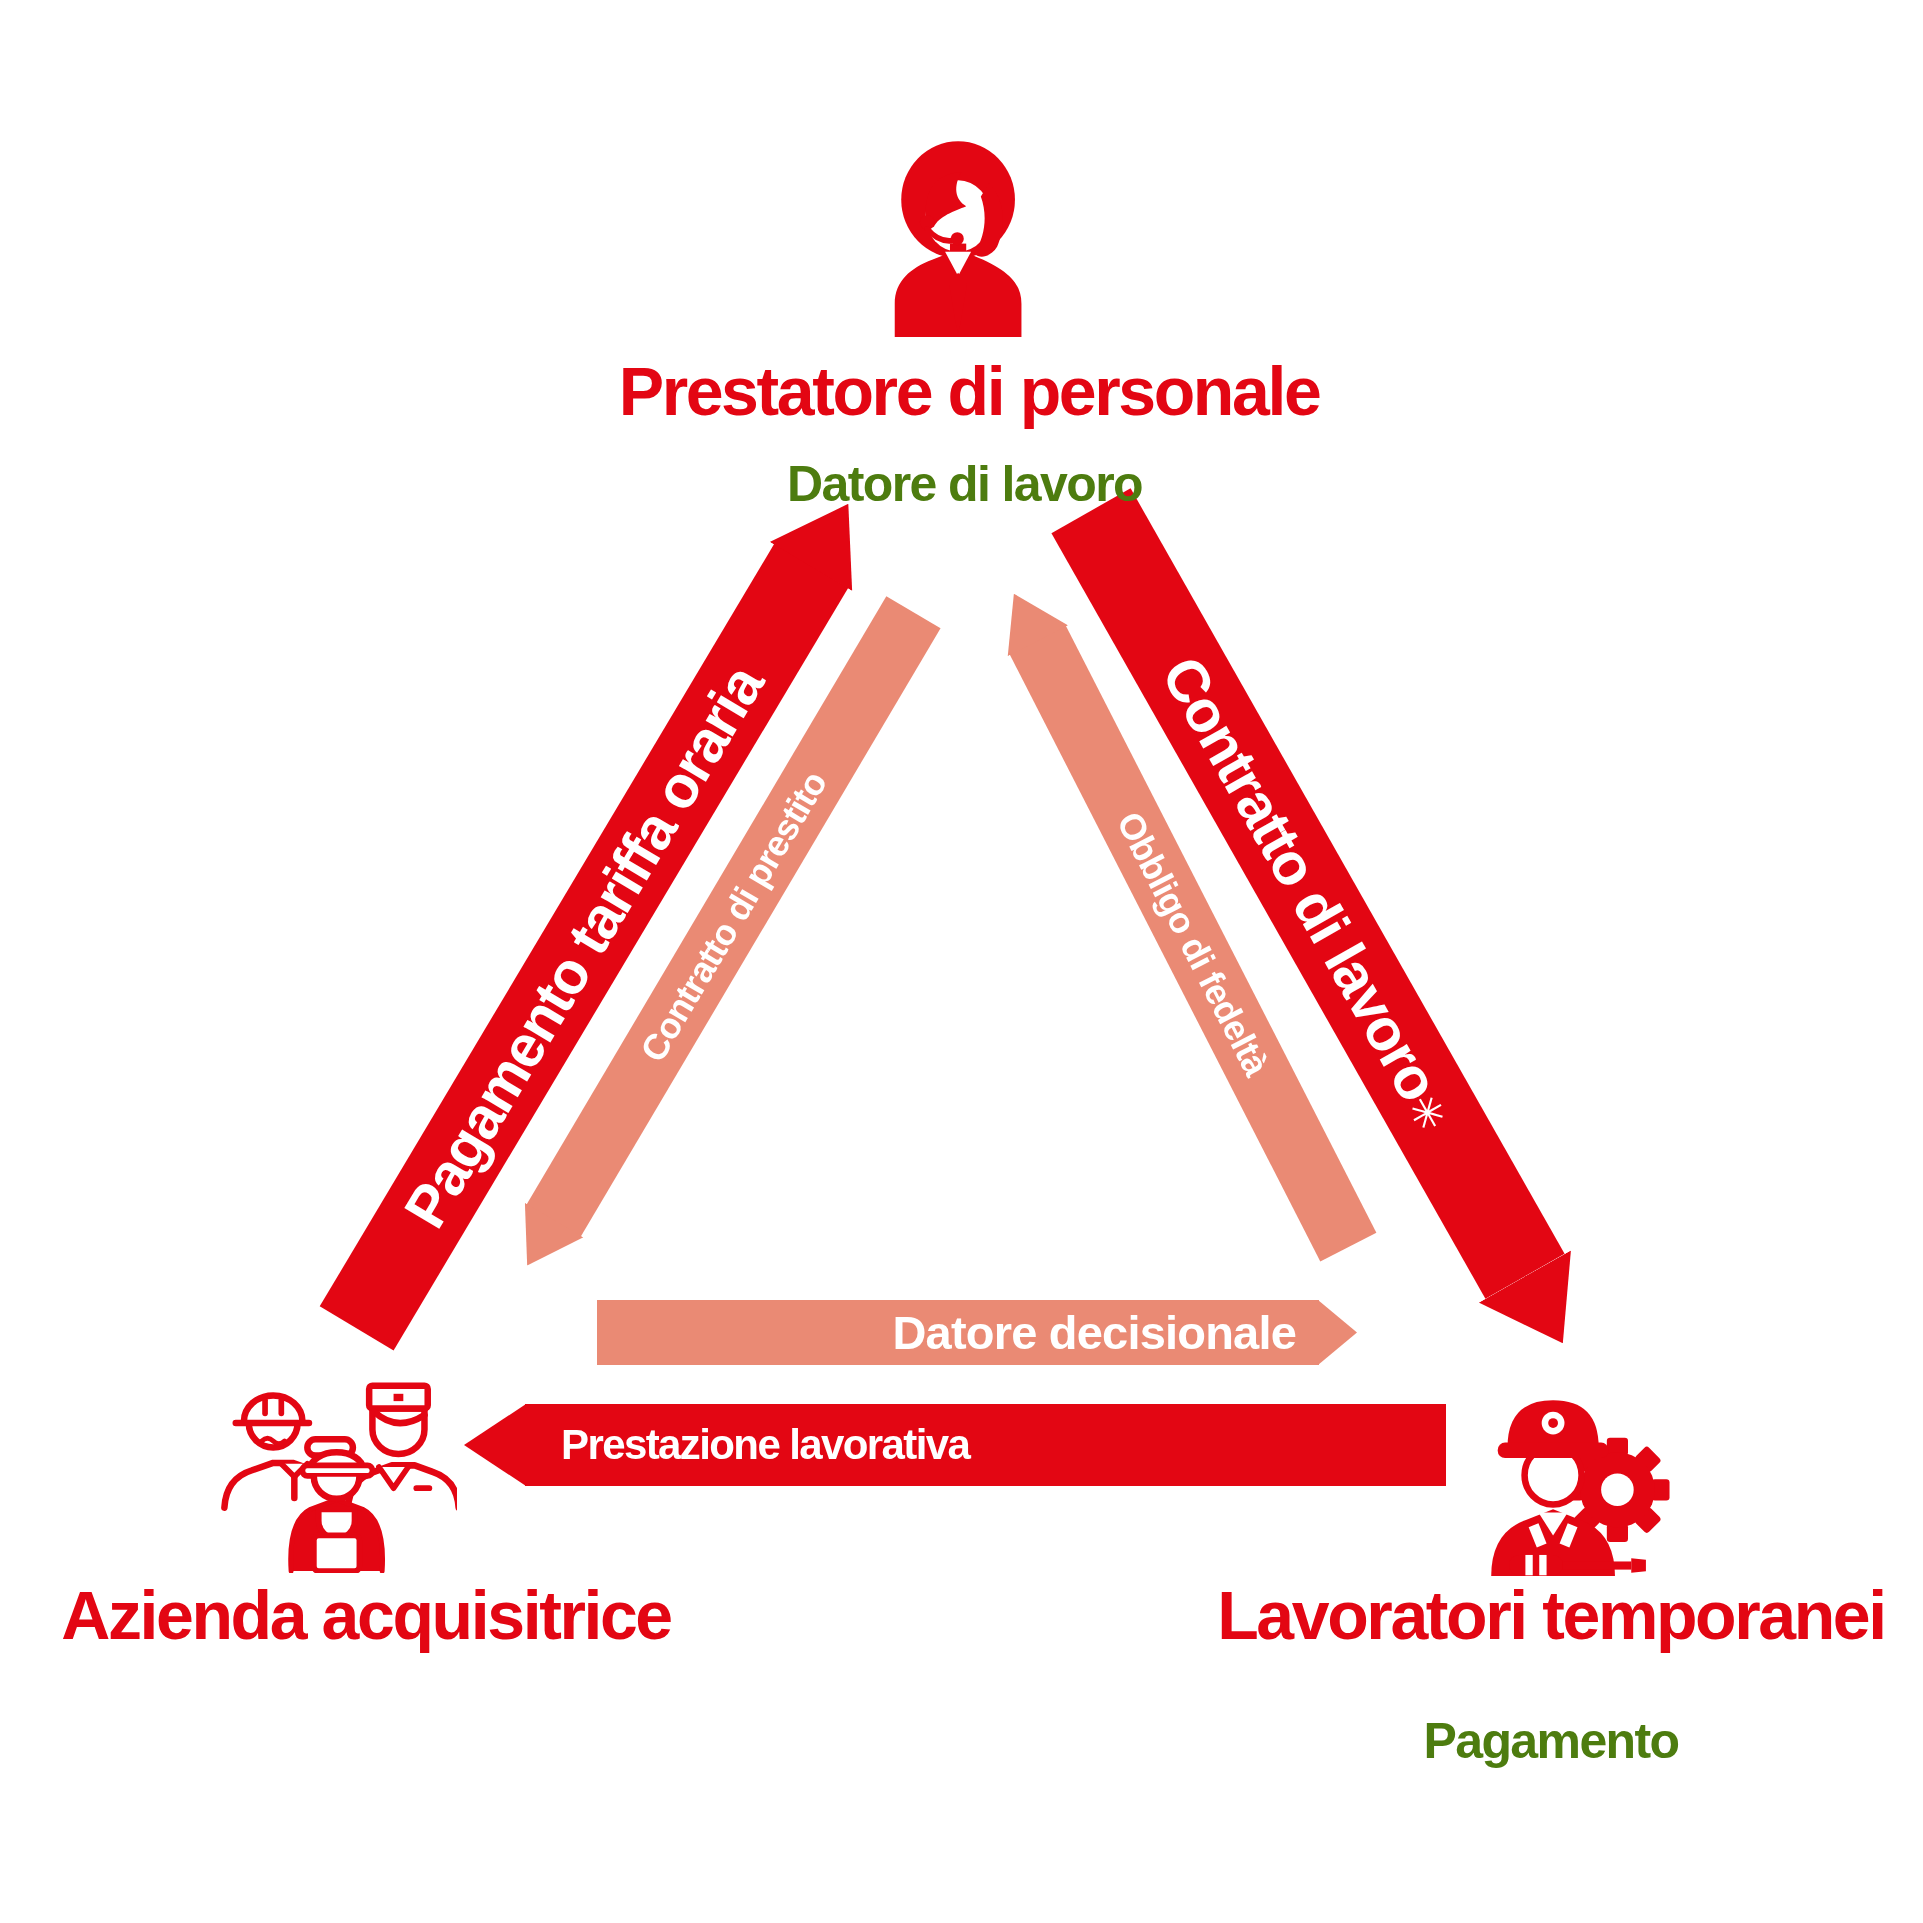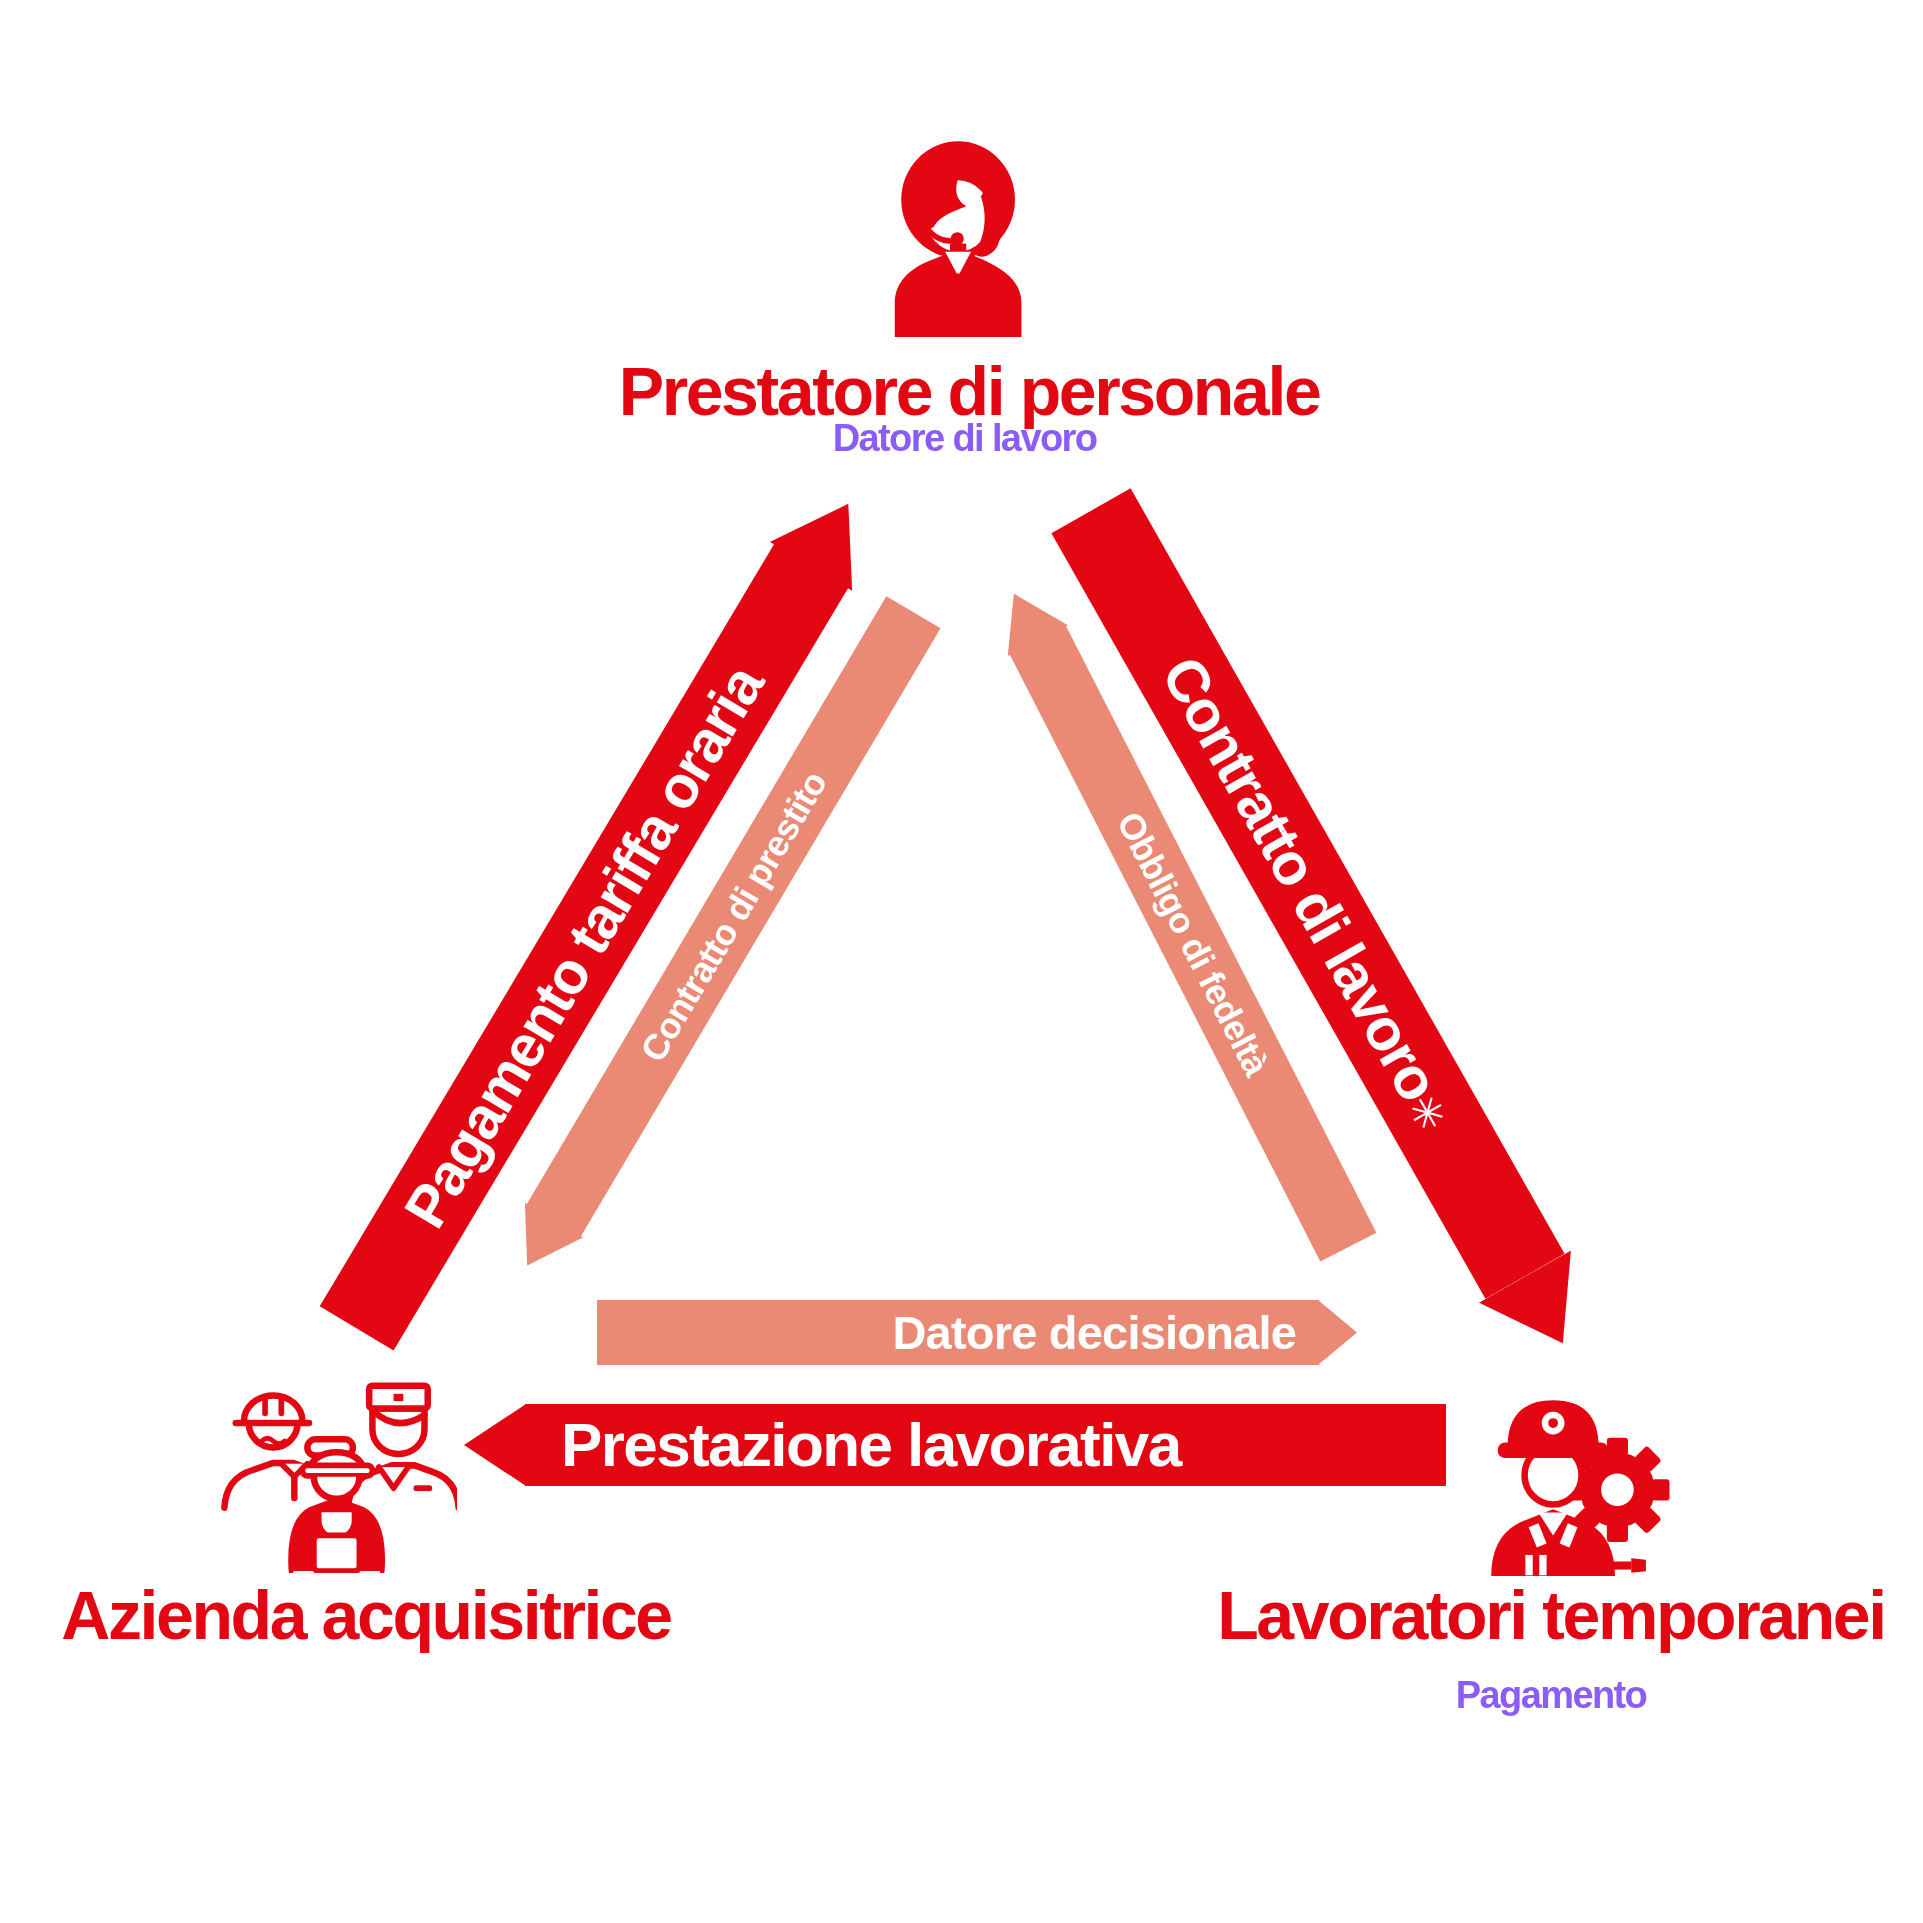--- a/index.html
+++ b/index.html
@@ -2,22 +2,22 @@
 <html style="font-size:13px"><head>
 <meta charset="utf-8">
 <style>
   html,body{margin:0;padding:0;background:#ffffff;}
   body{width:1923px;height:1923px;position:relative;overflow:hidden;
        font-family:"Liberation Sans","DejaVu Sans",sans-serif;}
   .abs{position:absolute;}
   
   .node-title{font-size:68px;font-weight:700;color:#e30613;letter-spacing:-2.4px;
               text-align:center;white-space:nowrap;line-height:1;}
-  .node-sub{font-size:38px;font-weight:700;color:#8b5cf6;letter-spacing:-1.6px;
-            text-align:center;white-space:nowrap;line-height:1;}
+  .node-sub{font-size:50px;font-weight:700;color:#4d7c0f;letter-spacing:-1.6px;
+            text-align:center;white-space:nowrap;line-height:1;margin-top:40px;}
   
   .band{position:absolute;display:flex;align-items:center;justify-content:center;}
   .band .head{position:absolute;}
   .band-red{background:#e30613;}
   .band-salmon{background:#ea8a74;}
   .head-red{background:#e30613;}
   .head-salmon{background:#ea8a74;}
   .head-right{clip-path:polygon(0 0,100% 50%,0 100%);}
   .head-left{clip-path:polygon(100% 0,0 50%,100% 100%);}
   .band-label{color:#ffffff;white-space:nowrap;line-height:1;}
@@ -50,21 +50,21 @@
   <span class="band-label lbl-big"><span>Contratto di lavoro</span><span class="star">✳</span></span>
 </div>
 
 <div class="band band-salmon" style="left:597px;top:1300px;width:722px;height:65px;justify-content:flex-end;padding-right:23px;box-sizing:border-box;">
   <div class="head head-salmon head-right" style="right:-38px;top:0;width:39px;height:65px;"></div>
   <span class="band-label" style="font-size:47px;font-weight:600;letter-spacing:-0.8px;">Datore decisionale</span>
 </div>
 
 <div class="band band-red" style="left:525px;top:1404px;width:921px;height:82px;justify-content:flex-start;padding-left:36px;box-sizing:border-box;">
   <div class="head head-red head-left" style="left:-61px;top:0;width:62px;height:82px;"></div>
-  <span class="band-label" style="font-size:62px;font-weight:700;letter-spacing:-1.6px;">Prestazione lavorativa</span>
+  <span class="band-label" style="font-size:42px;font-weight:700;letter-spacing:-1.6px;">Prestazione lavorativa</span>
 </div>
 
 <div class="abs" style="left:875px;top:138px;width:167px;height:199px;">
   <svg viewBox="0 0 205 245" width="167" height="199">
     <ellipse cx="102" cy="76" rx="70" ry="72" fill="#e30613"></ellipse>
     <ellipse cx="102" cy="96" rx="40" ry="44" fill="#ffffff"></ellipse>
     <path d="M62,100 C60,58 80,44 106,42 C96,60 98,76 112,84 C98,90 78,96 72,110 Z" fill="#e30613"></path>
     <path d="M140,56 C162,78 160,112 150,134 C143,146 128,150 122,142 C136,120 138,94 130,72 Z" fill="#e30613"></path>
     <rect x="92" y="130" width="20" height="30" fill="#e30613"></rect>
     <path d="M24,245 L24,204 C24,176 44,160 70,150 L90,142 L102,165 L114,142 C160,160 180,176 180,204 L180,245 Z" fill="#e30613"></path>

